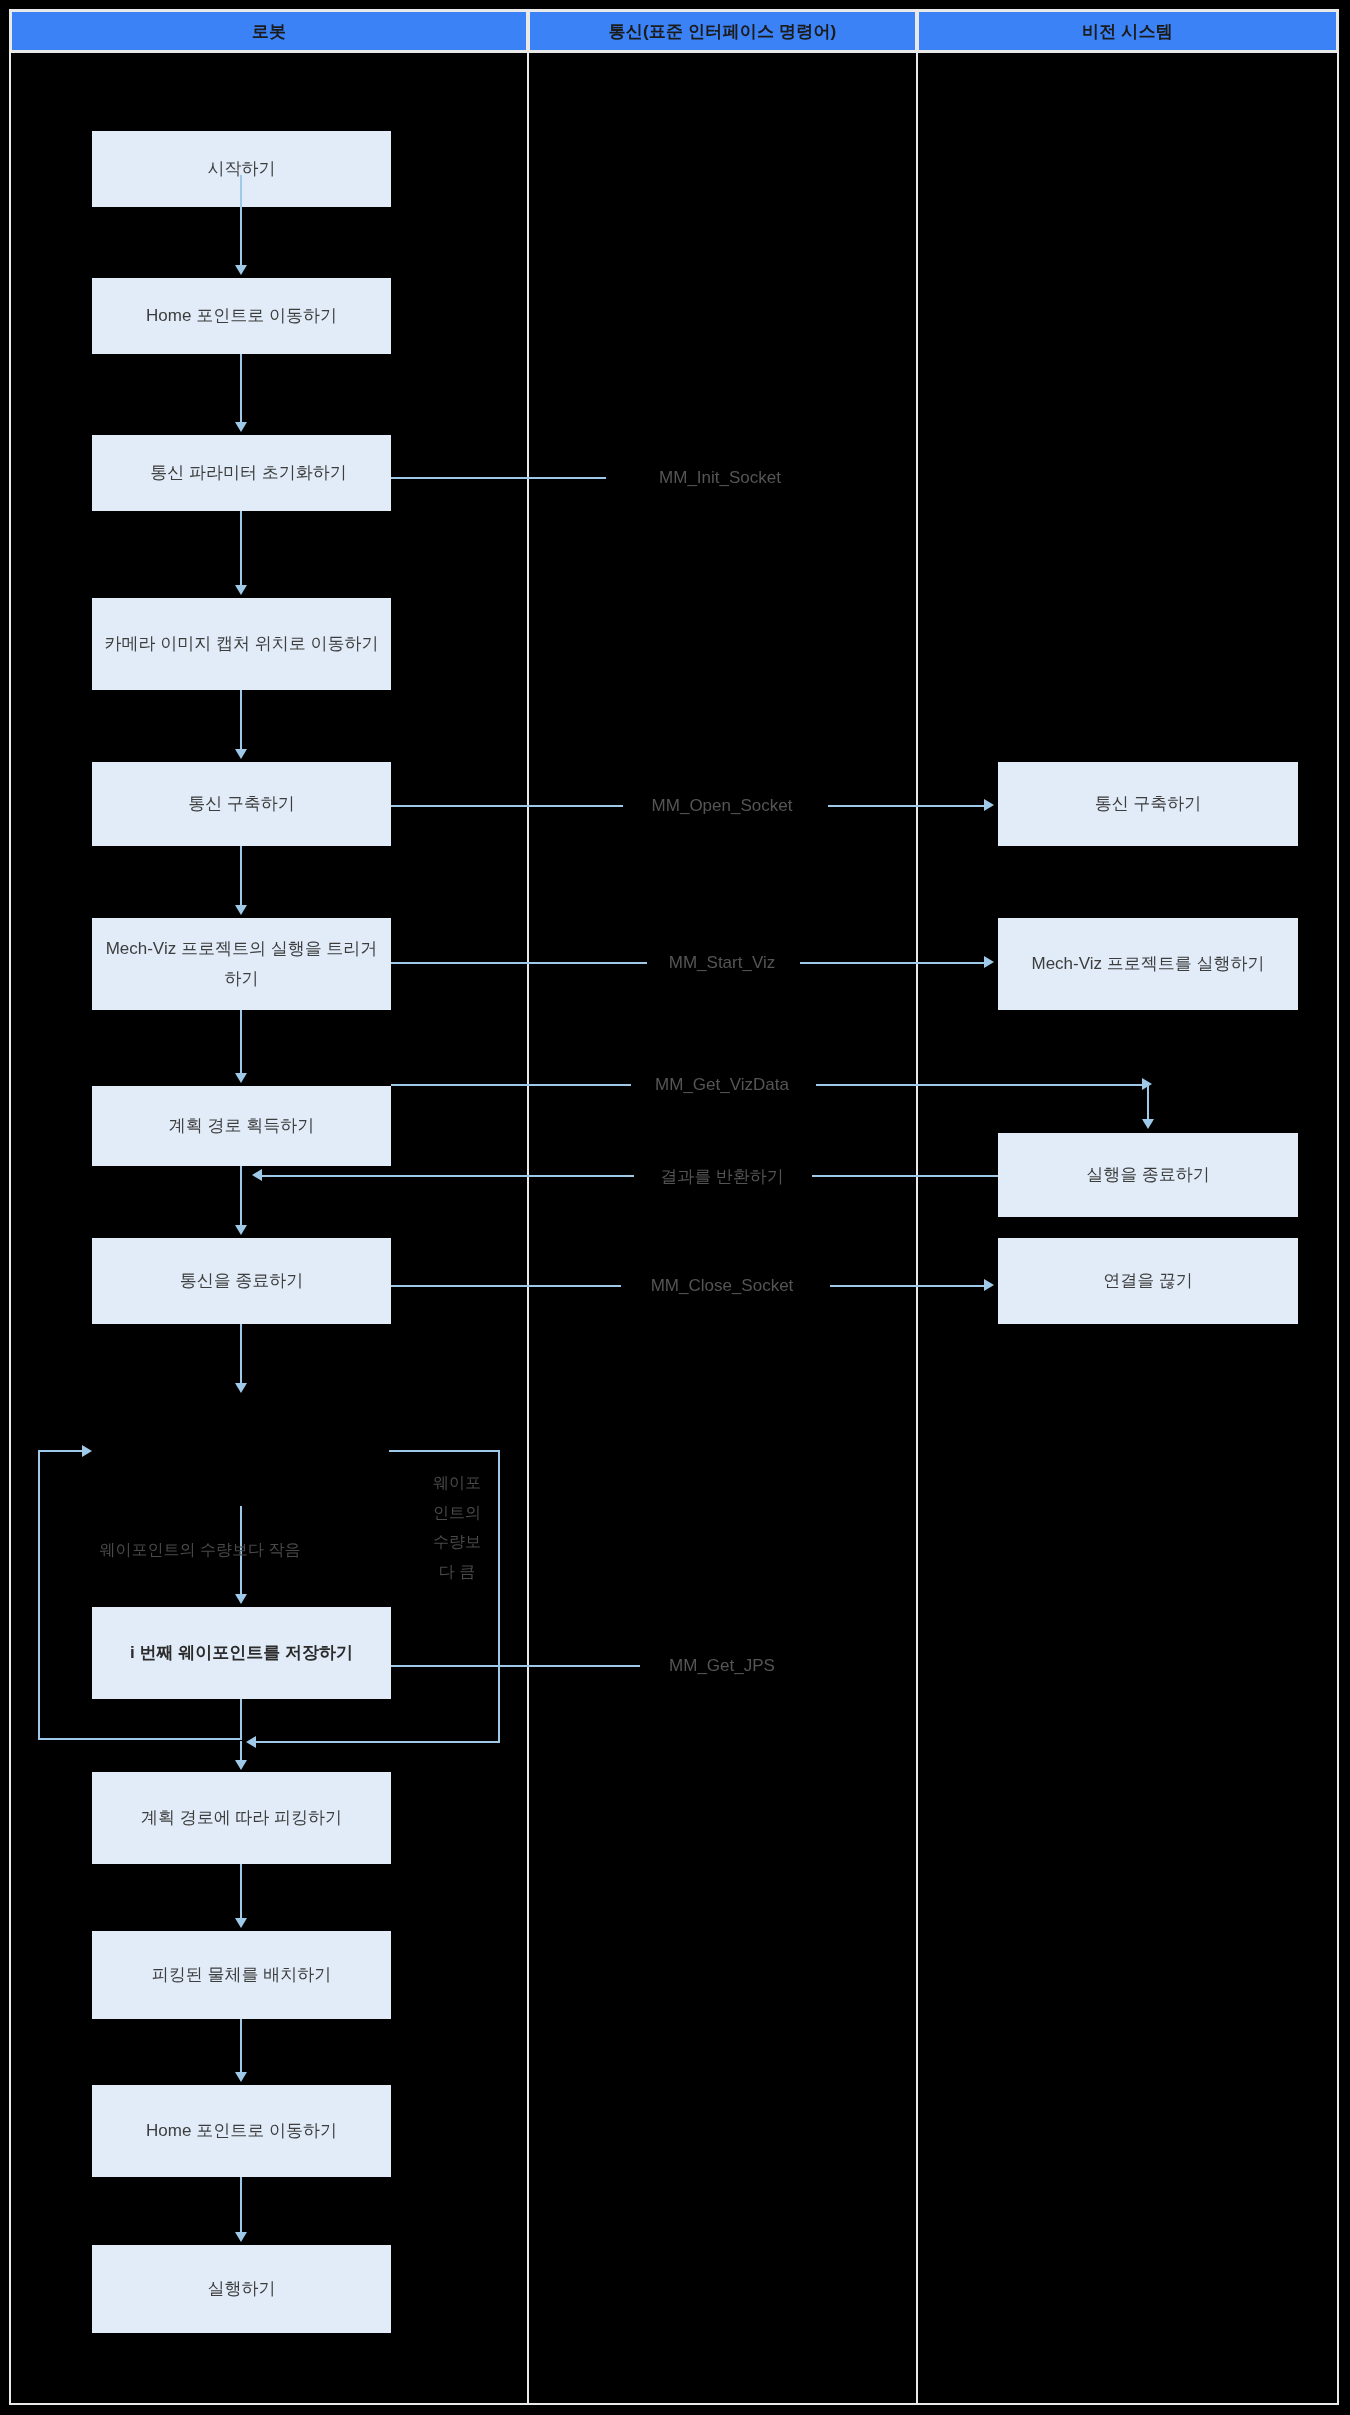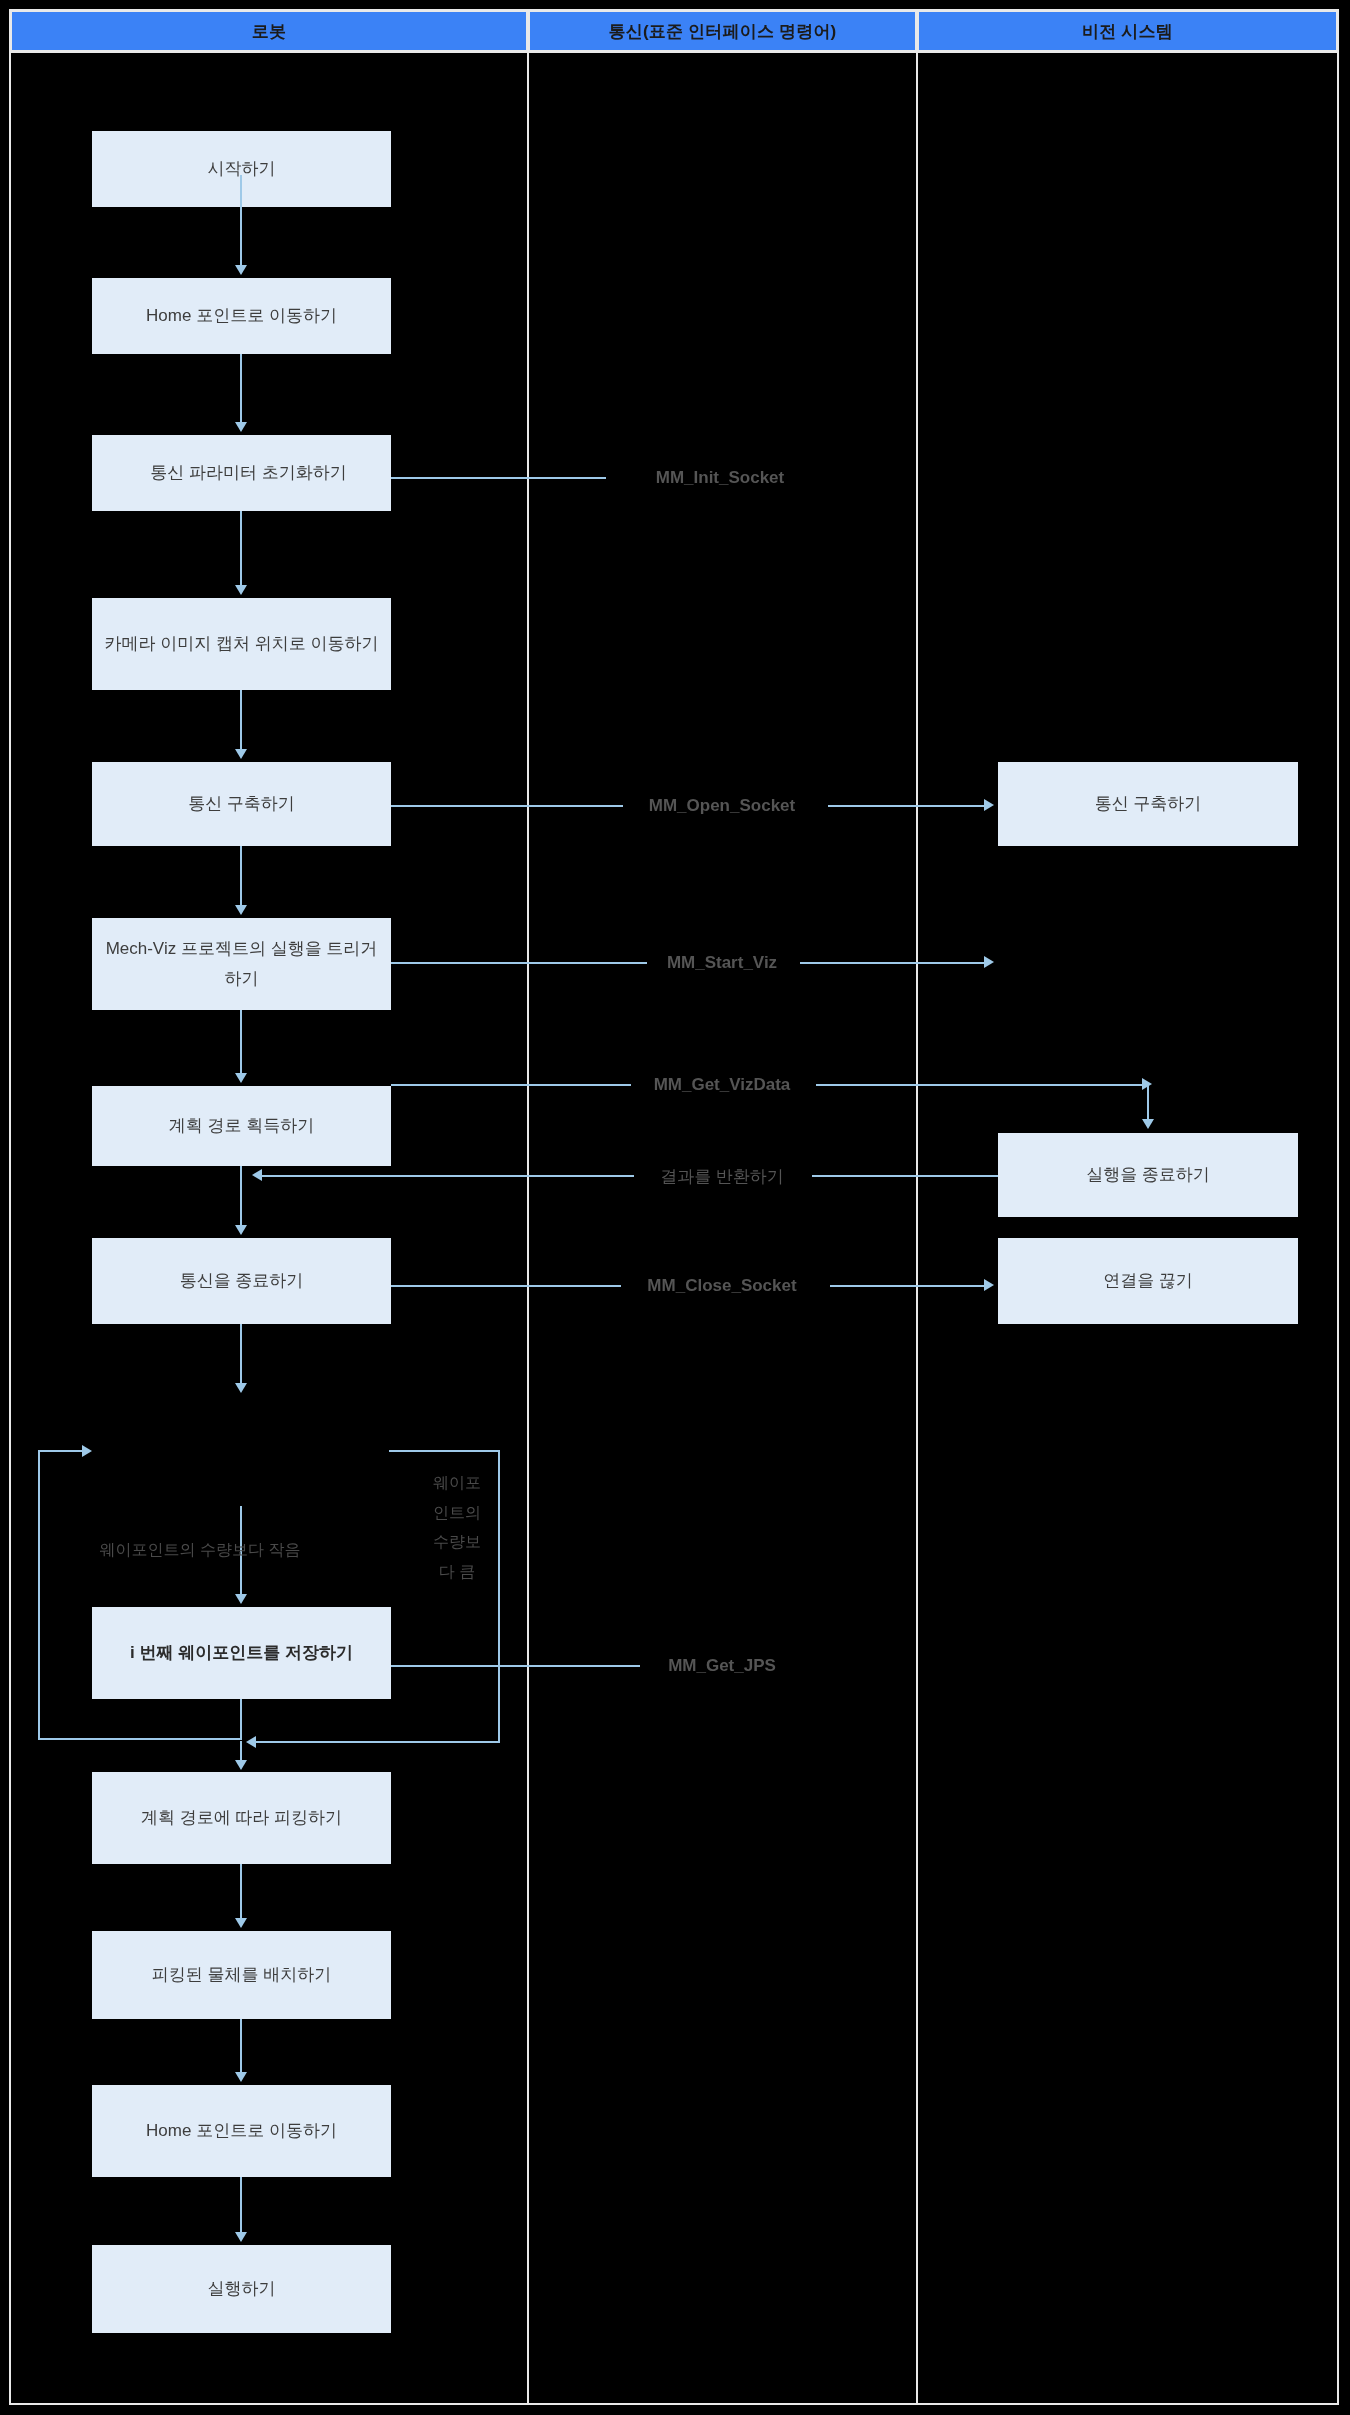--- a/index.html
+++ b/index.html
@@ -41,21 +41,21 @@
 
   
   .ln-v{position:absolute;width:2px;background:#9ec9e8;}
   .ln-h{position:absolute;height:2px;background:#9ec9e8;}
   .arw-d{position:absolute;width:0;height:0;border-left:6px solid transparent;border-right:6px solid transparent;border-top:10px solid #9ec9e8;}
   .arw-r{position:absolute;width:0;height:0;border-top:6px solid transparent;border-bottom:6px solid transparent;border-left:10px solid #9ec9e8;}
   .arw-l{position:absolute;width:0;height:0;border-top:6px solid transparent;border-bottom:6px solid transparent;border-right:10px solid #9ec9e8;}
 
   
   .cmd{
-    position:absolute;color:#555;font-size:17px;font-weight:bold;
+    position:absolute;color:#555;font-size:17px;font-weight:normal;
     background:#000;padding:0 4px;white-space:nowrap;
     transform:translate(-50%,-50%);text-align:center;
   }
   .cmd.reg{font-weight:normal;}
   .elabel{
     position:absolute;color:#4a4a4a;font-size:16px;white-space:nowrap;
     transform:translate(-50%,0);
   }
   .elabel-vert{
     position:absolute;color:#4a4a4a;font-size:16px;
@@ -99,20 +99,21 @@
   <div class="node" style="left:92px;top:1772px;width:299px;height:92px;">계획 경로에 따라 피킹하기</div>
 
   <div class="node" style="left:92px;top:1931px;width:299px;height:88px;">피킹된 물체를 배치하기</div>
 
   <div class="node" style="left:92px;top:2085px;width:299px;height:92px;">Home 포인트로 이동하기</div>
 
   <div class="node" style="left:92px;top:2245px;width:299px;height:88px;">실행하기</div>
 
   <div class="node" style="left:998px;top:762px;width:300px;height:84px;">통신 구축하기</div>
 
+  <div class="node" style="left:998px;top:918px;width:300px;height:92px;">Mech-Viz 프로젝트를 실행하기</div>
 
   <div class="node" style="left:998px;top:1133px;width:300px;height:84px;">실행을 종료하기</div>
 
   <div class="node" style="left:998px;top:1238px;width:300px;height:86px;">연결을 끊기</div>
 
   <div class="ln-v" style="left:240px;top:175px;height:92px;"></div>
   <div class="arw-d" style="left:235px;top:265px;"></div>
 
   <div class="ln-v" style="left:240px;top:354px;height:70px;"></div>
   <div class="arw-d" style="left:235px;top:422px;"></div>

